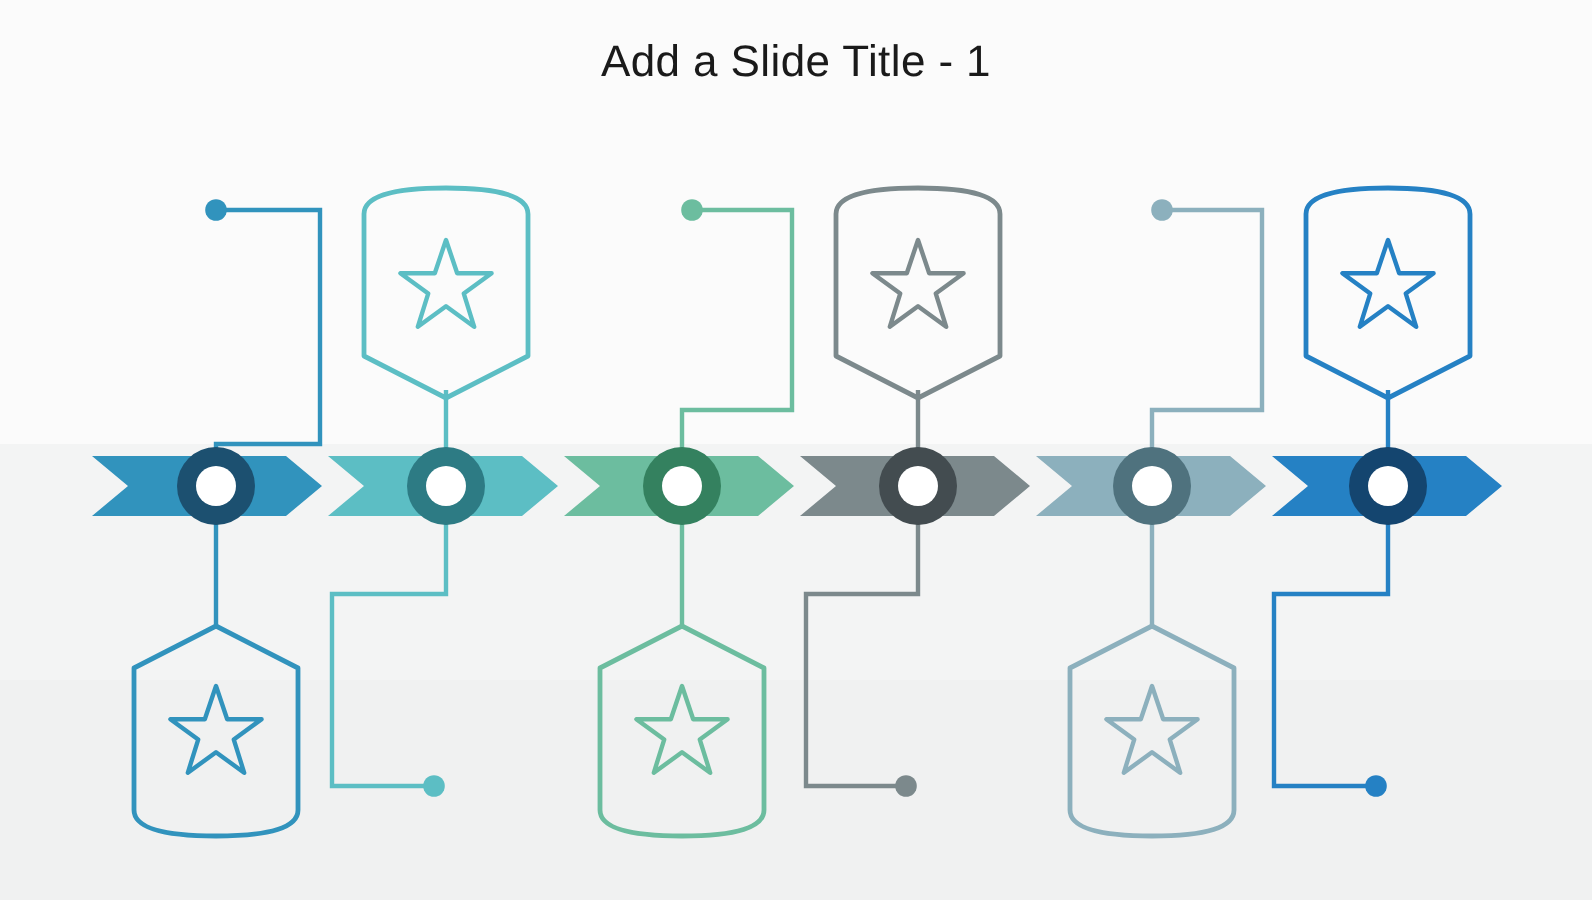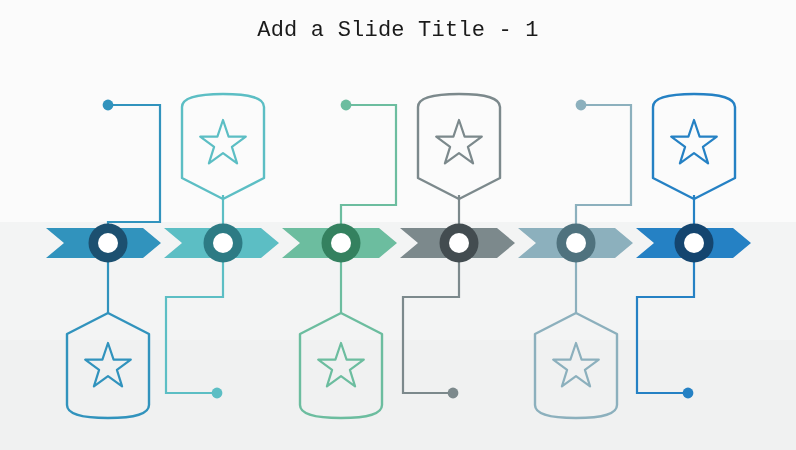--- a/index.html
+++ b/index.html
@@ -20,21 +20,21 @@
   #band-top{top:0;height:222px;background:#fbfbfb;}
   #band-mid{top:222px;height:118px;background:#f3f4f4;}
   #band-bot{top:340px;height:110px;background:#f0f1f1;}
 
   #slide-title{
     position:absolute;
     left:0;top:18px;width:796px;
     text-align:center;
     font-size:22px;
     color:#1a1a1a;
-    font-family:Liberation Mono, monospace;
+    font-family:Liberation Sans, sans-serif;
     letter-spacing:0.2px;
     white-space:nowrap;
   }
 
   #graphic{position:absolute;left:0;top:0;width:796px;height:450px;}
   svg{display:block;}
 </style>
 </head>
 <body>
 

